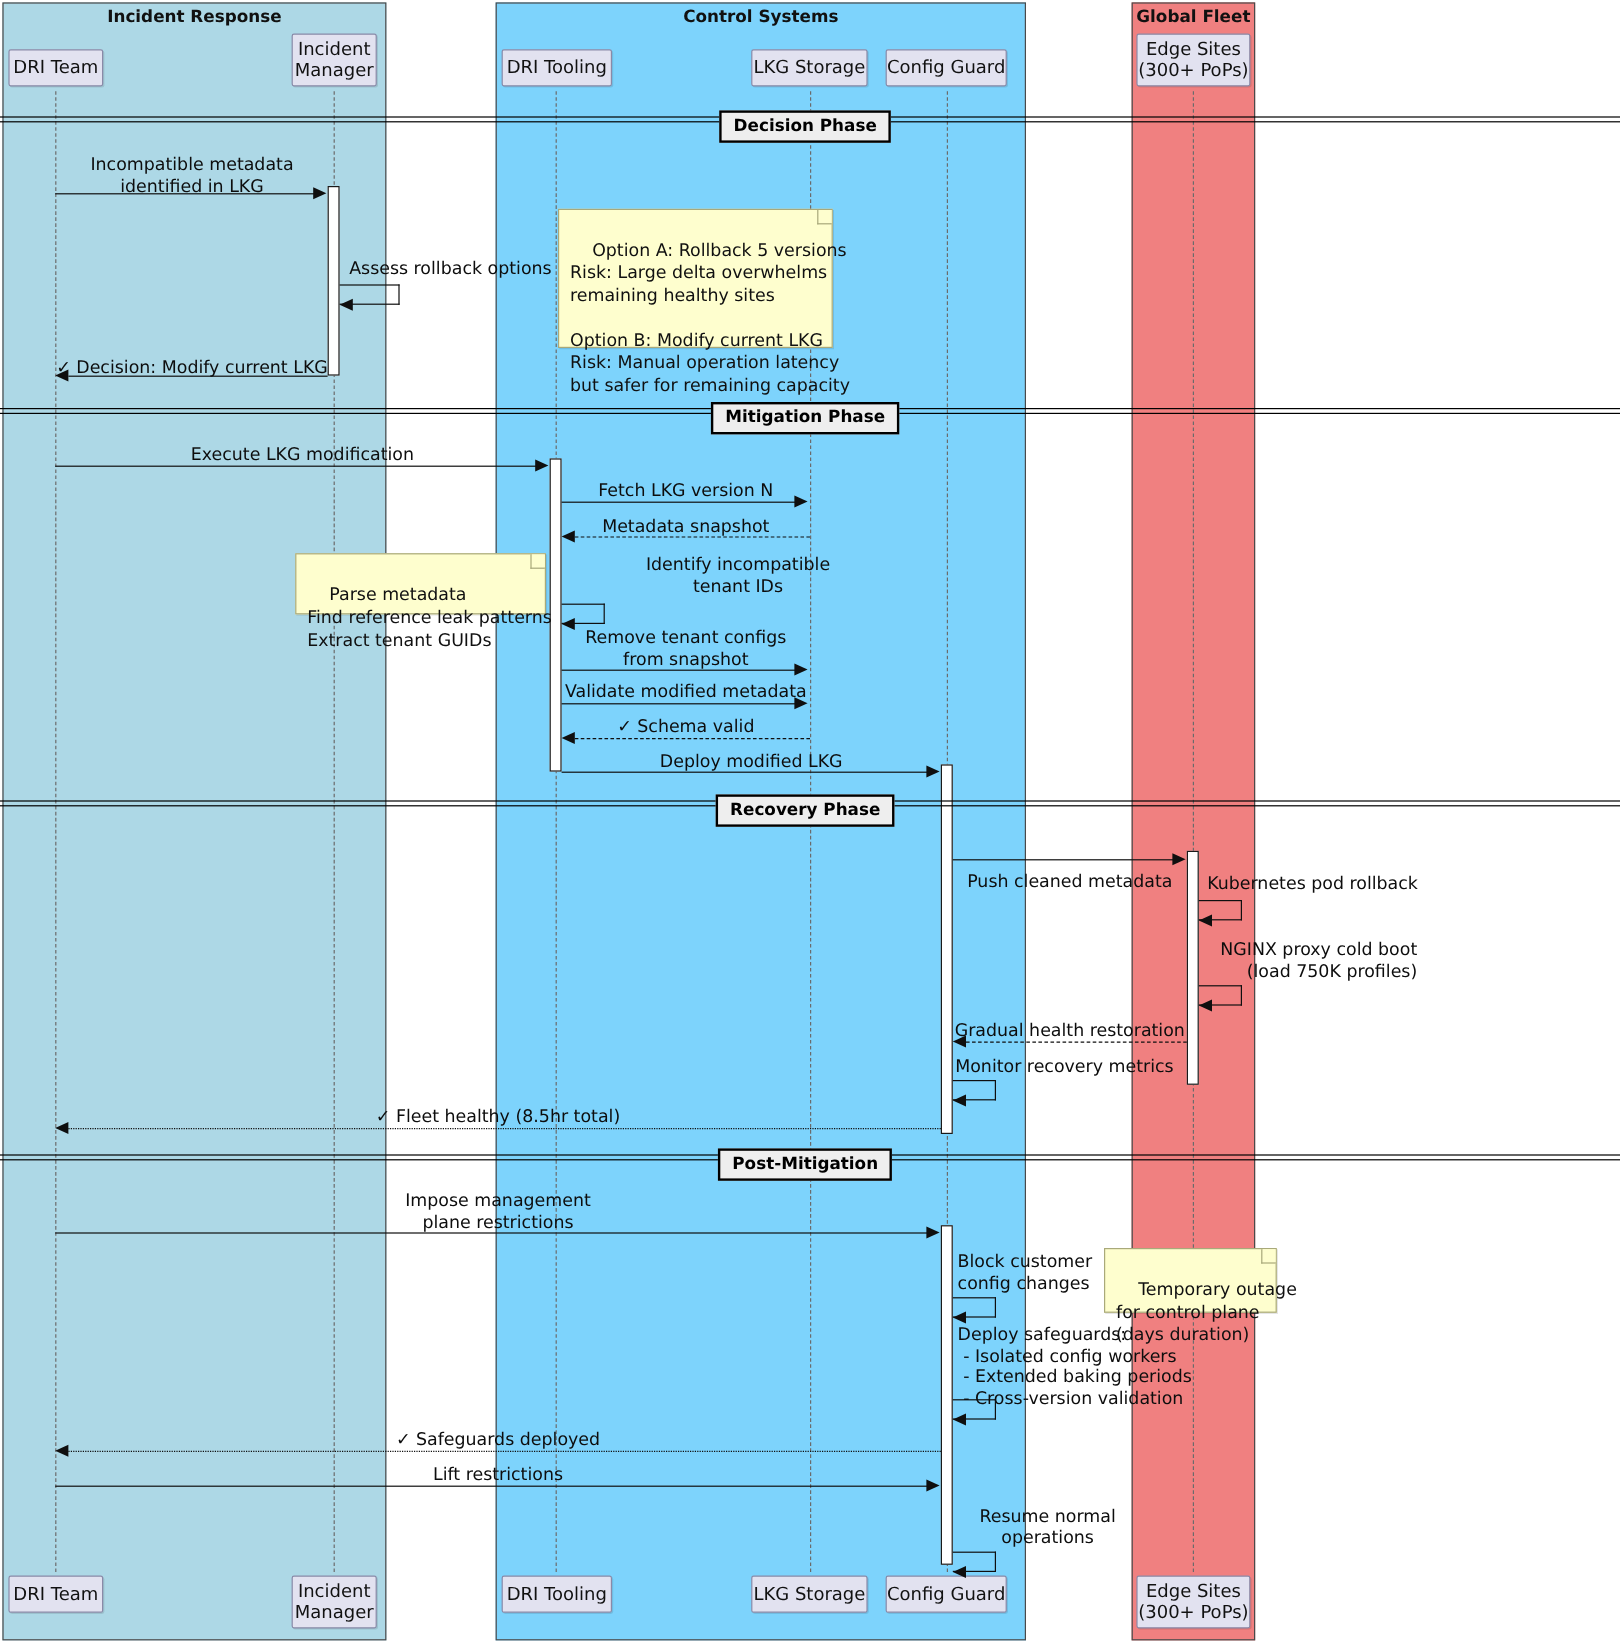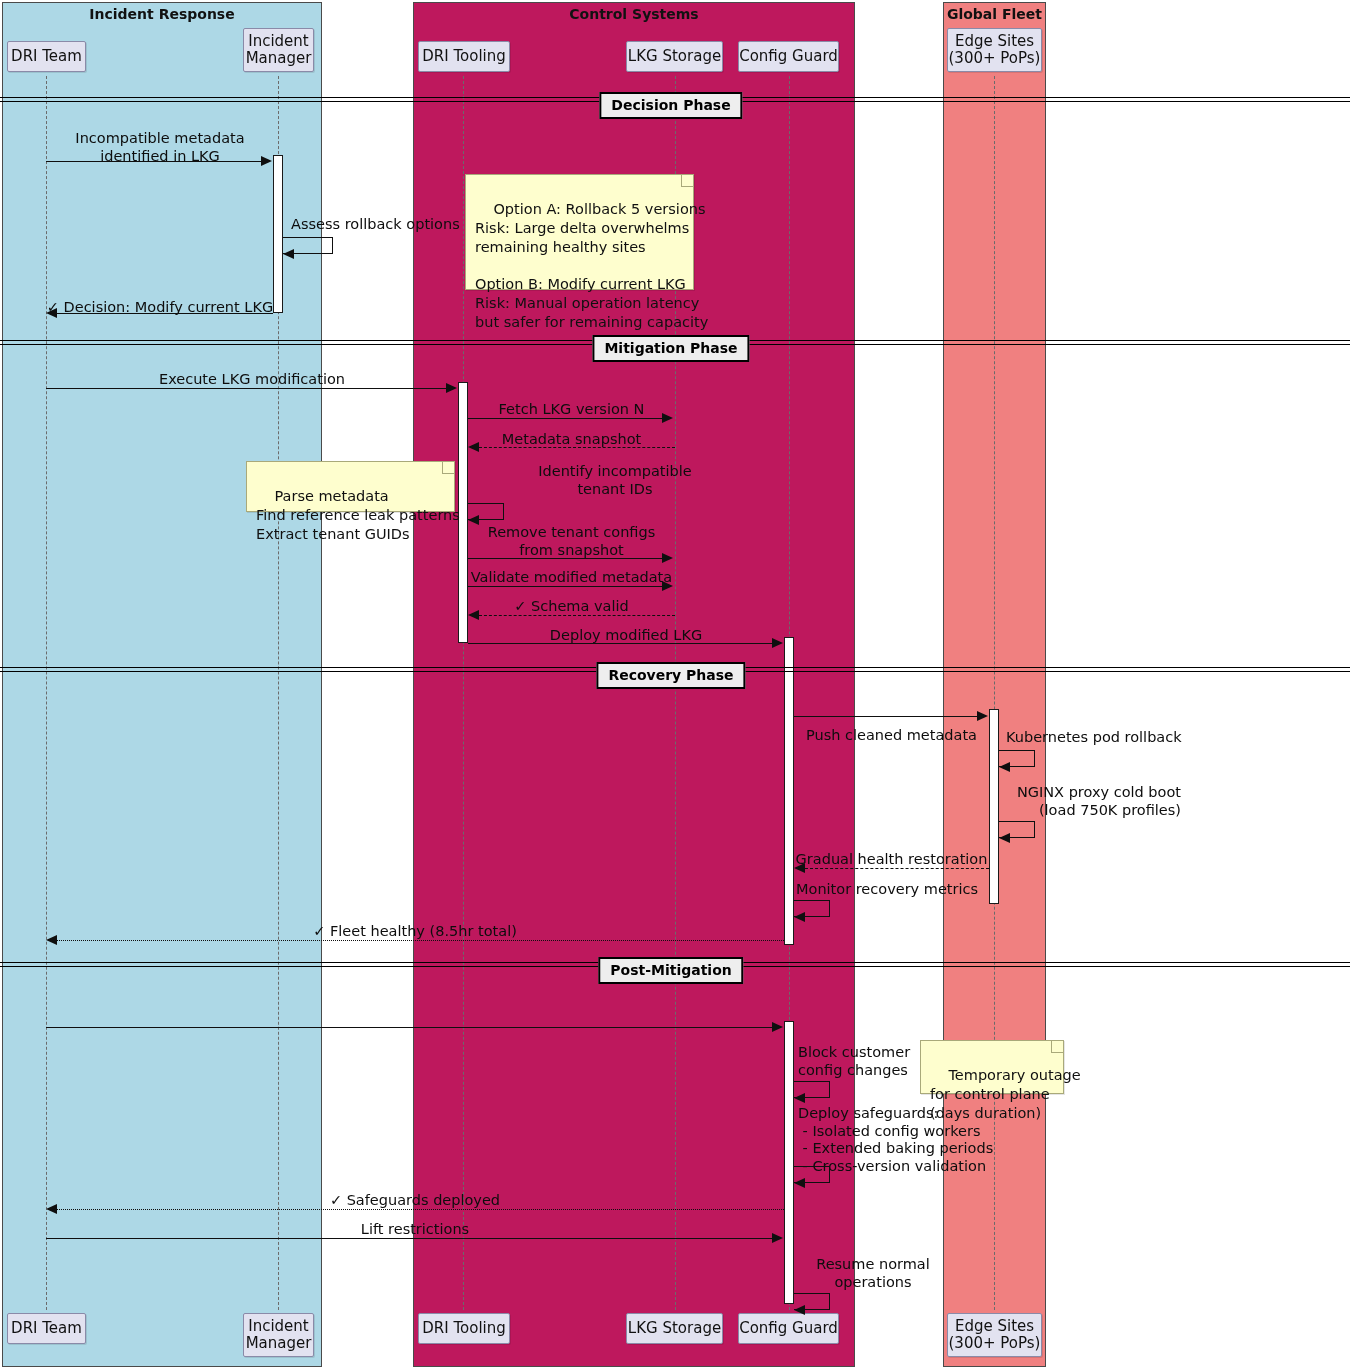--- a/index.html
+++ b/index.html
@@ -50,21 +50,21 @@
              border-left:1px solid #A9A97A;border-bottom:1px solid #A9A97A;}
 </style>
 </head>
 <body>
 
 <div id="stage">
 
   <div class="group" style="left:2px;top:2px;width:320px;height:1365px;background:#ADD8E6;">
     <div class="group-title">Incident Response</div>
   </div>
-  <div class="group" style="left:413px;top:2px;width:442px;height:1365px;background:#be185d;">
+  <div class="group" style="left:413px;top:2px;width:442px;height:1365px;background:#7dd3fc;">
     <div class="group-title">Control Systems</div>
   </div>
   <div class="group" style="left:943px;top:2px;width:103px;height:1365px;background:#F08080;">
     <div class="group-title">Global Fleet</div>
   </div>
 
   <div class="lifeline" style="left:46px;top:76px;height:1234px;"></div>
   <div class="lifeline" style="left:278px;top:76px;height:1234px;"></div>
   <div class="lifeline" style="left:463px;top:76px;height:1234px;"></div>
   <div class="lifeline" style="left:675px;top:76px;height:1234px;"></div>
@@ -207,20 +207,22 @@
 
   <div class="msg-label lft" style="left:796px;top:881px;width:230px;">Monitor recovery metrics</div>
   <div class="self-box" style="left:794px;top:900px;width:36px;"></div>
   <div class="arrowhead left" style="left:794px;top:912px;"></div>
 
   <div class="msg-label" style="left:46px;top:923px;width:738px;">✓ Fleet healthy (8.5hr total)</div>
   <div class="msg-line dotted" style="left:57px;top:940px;width:727px;"></div>
   <div class="arrowhead left" style="left:46px;top:935px;"></div>
 
 
+  <div class="msg-label" style="left:46px;top:993px;width:738px;">Impose management
+plane restrictions</div>
   <div class="msg-line" style="left:46px;top:1027px;width:727px;"></div>
   <div class="arrowhead right" style="left:772px;top:1022px;"></div>
 
   <div class="msg-label lft" style="left:798px;top:1044px;width:150px;">Block customer
 config changes</div>
   <div class="self-box" style="left:794px;top:1081px;width:36px;"></div>
   <div class="arrowhead left" style="left:794px;top:1093px;"></div>
 
   <div class="msg-label lft" style="left:798px;top:1105px;width:180px;">Deploy safeguards:
  - Isolated config workers

